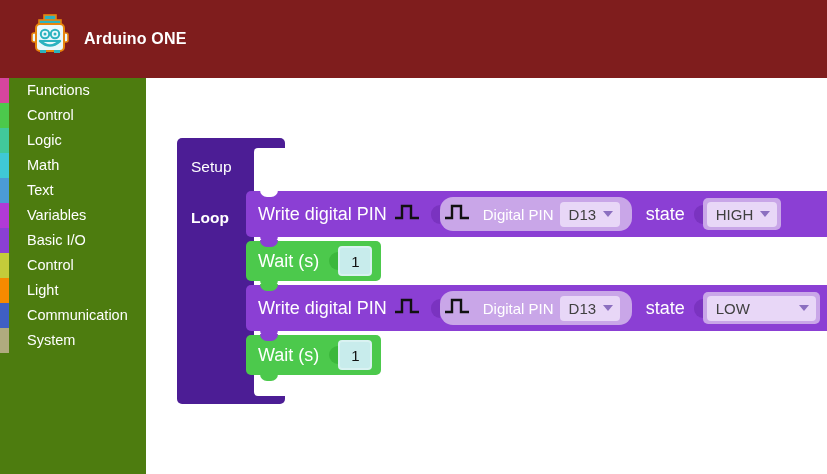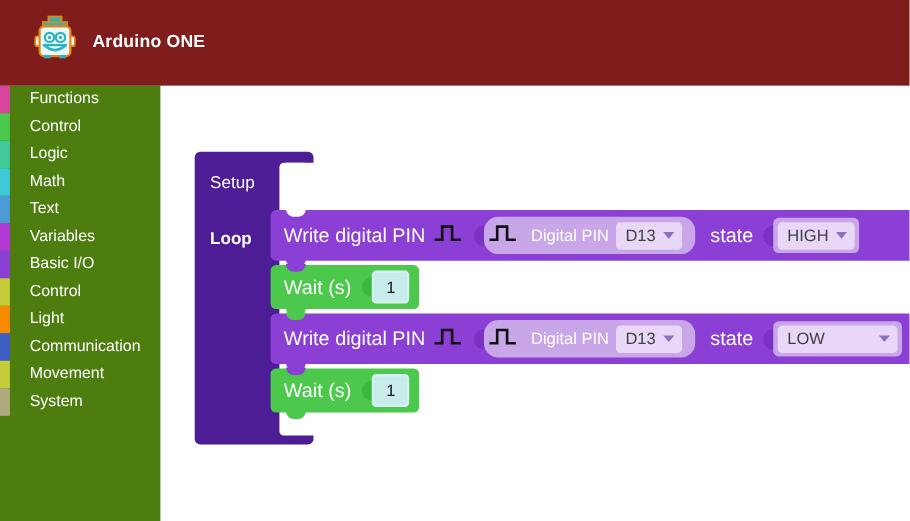--- a/index.html
+++ b/index.html
@@ -287,24 +287,20 @@
           <div class="cat-swatch" style="background: rgb(196, 204, 58);"></div>
           <div class="cat-label">Control</div>
         </div>
         <div class="cat-row">
           <div class="cat-swatch" style="background: rgb(246, 138, 0);"></div>
           <div class="cat-label">Light</div>
         </div>
         <div class="cat-row">
           <div class="cat-swatch" style="background: rgb(63, 95, 196);"></div>
           <div class="cat-label">Communication</div>
-        </div>
-        <div class="cat-row">
-          <div class="cat-swatch" style="background: rgb(196, 204, 58);"></div>
-          <div class="cat-label">Movement</div>
         </div>
         <div class="cat-row">
           <div class="cat-swatch" style="background: rgb(176, 171, 126);"></div>
           <div class="cat-label">System</div>
         </div>
       </div>
   </div>
 
   <div id="canvas">
 

